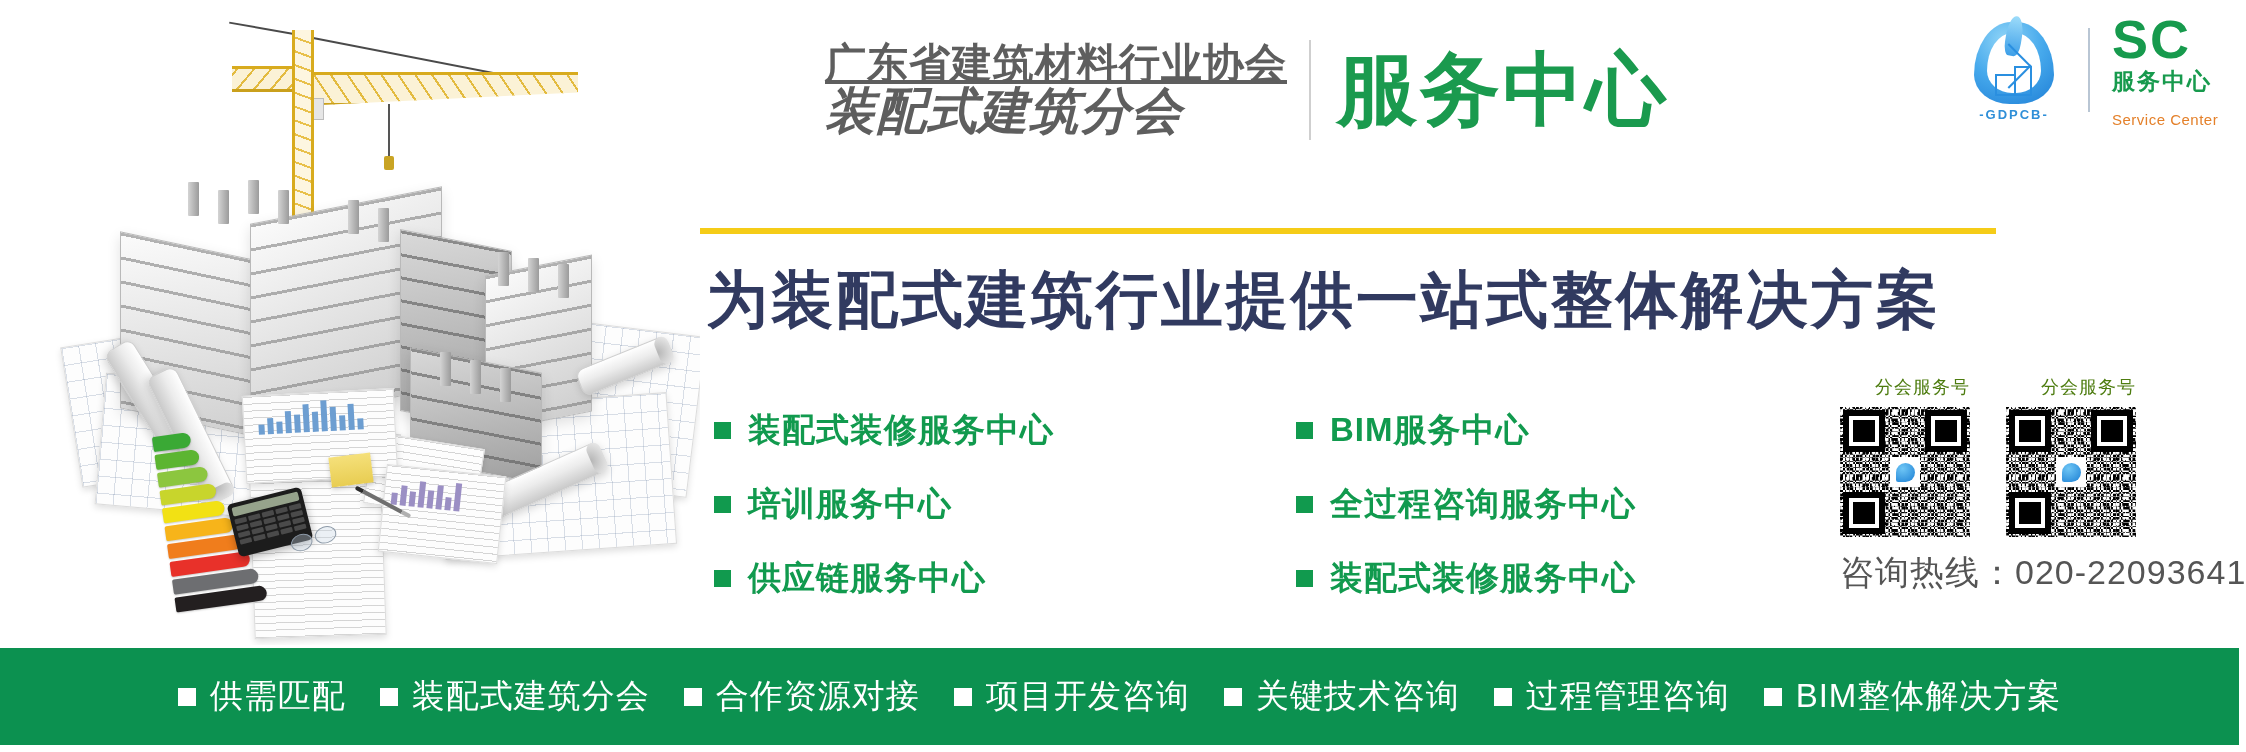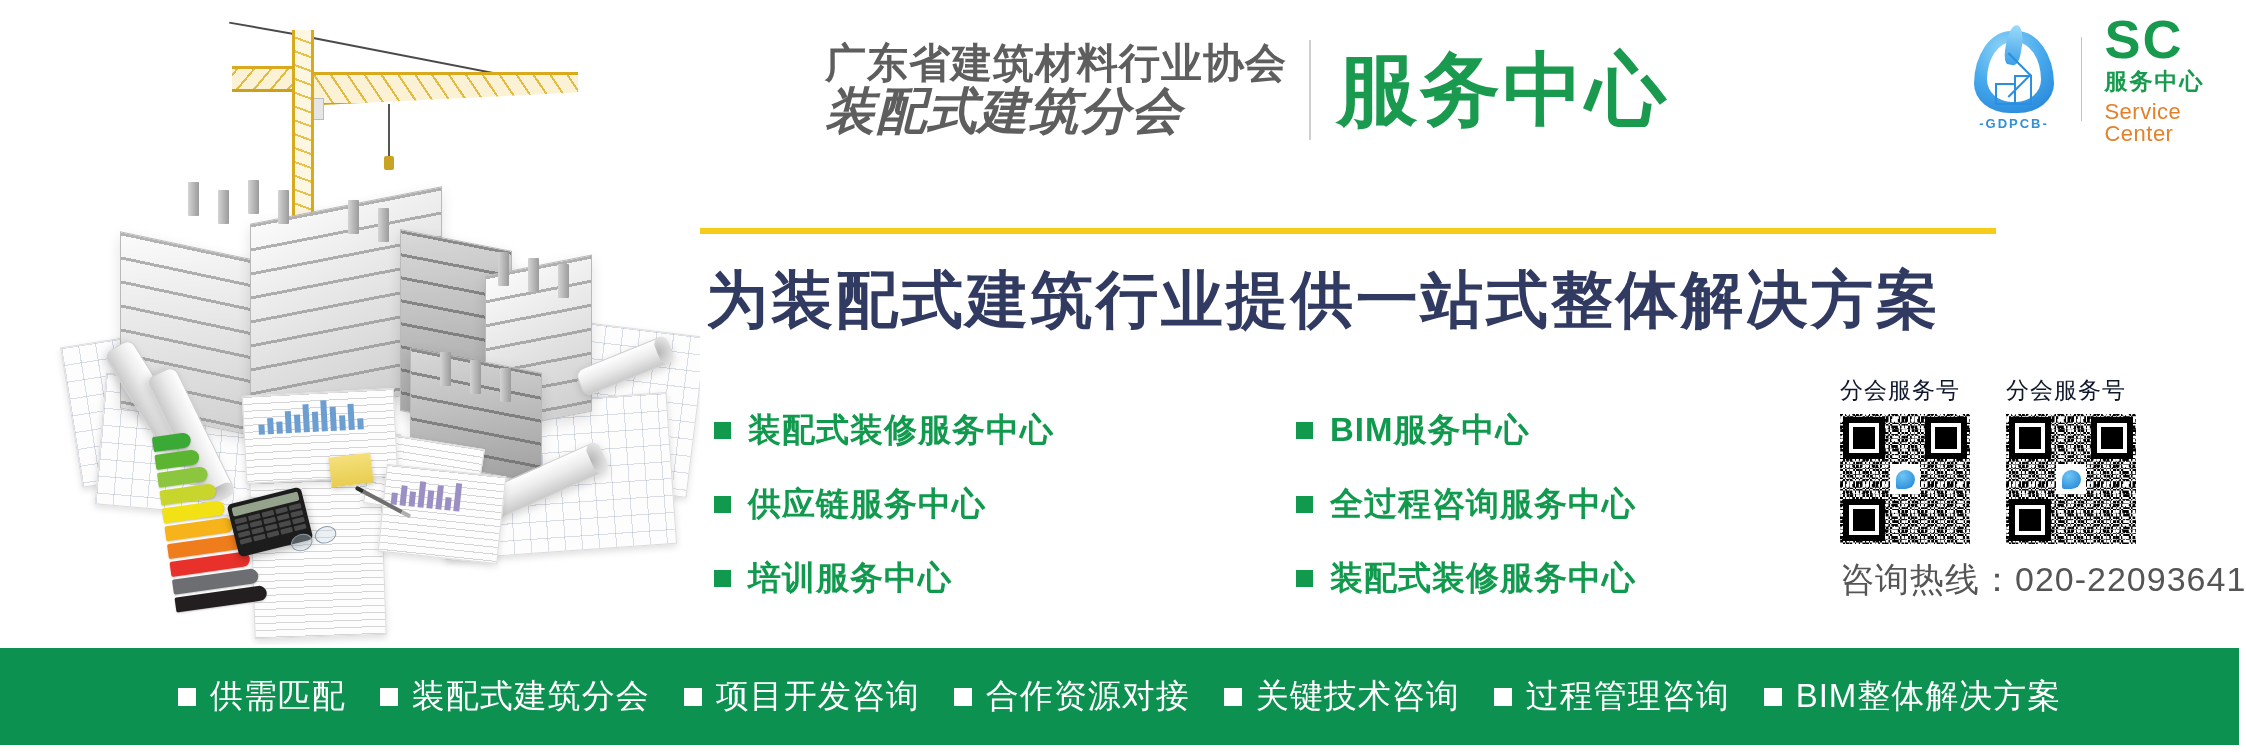--- a/index.html
+++ b/index.html
@@ -206,21 +206,21 @@
   .org-names {
     display: flex; flex-direction: column;
     line-height: 1.06;
   }
   .org-line1, .org-line2 {
     color: #5e5e5e;
     font-weight: bold;
     letter-spacing: 1px;
     white-space: nowrap;
   }
-  .org-line1 { font-size: 41px; }
+  .org-line1 { font-size: 41px; text-decoration: underline; }
   .org-line2 { font-size: 50px; font-style: italic; }
   .org-divider {
     width: 2px; height: 100px;
     background: #cfcfcf;
     margin: 0 26px 0 22px;
   }
   .org-sc {
     color: #1a9a4e;
     font-size: 80px;
     font-weight: bold;
@@ -266,23 +266,23 @@
     font-size: 33px;
     font-weight: bold;
     letter-spacing: 1px;
   }
 
   
   .qr-block { position: absolute; left: 1140px; top: 375px; width: 400px; }
   .qr-pair { display: flex; gap: 36px; }
   .qr-card { width: 130px; }
   .qr-label {
-    text-align: left;
-    color: #0f172a;
-    font-size: 23px;
+    text-align: right;
+    color: #4d7c0f;
+    font-size: 18px;
     margin-bottom: 8px;
     letter-spacing: 1px;
   }
   .qr-img {
     width: 130px; height: 130px;
     position: relative;
     background-color: #ffffff;
     background-image:
       repeating-conic-gradient(#000 0 25%, #fff 0 50%),
       repeating-conic-gradient(#000 0 25%, #fff 0 50%);
@@ -372,21 +372,21 @@
   .brand-divider { width: 2px; height: 84px; background: #b9c6d4; margin: 0 22px; }
   .brand-text { line-height: 1; }
   .brand-sc {
     color: #179a4d; font-size: 54px; font-weight: bold; letter-spacing: 2px;
   }
   .brand-cn {
     color: #179a4d; font-size: 23px; font-weight: bold; letter-spacing: 2px;
     margin-top: 4px;
   }
   .brand-en {
-    color: #e4802a; font-size: 22px; letter-spacing: .5px; margin-top: 8px;
+    color: #e4802a; font-size: 15px; letter-spacing: .5px; margin-top: 19px;
   }
 
   
   .footer-bar {
     position: absolute;
     left: 0; top: 648px;
     width: 2239px; height: 97px;
     background: #0c9150;
     display: flex;
     align-items: center;
@@ -566,25 +566,25 @@
 
     <div class="tagline">为装配式建筑行业提供一站式整体解决方案</div>
 
     <div class="svc-col left">
       <div class="svc-item">
         <span class="bullet"></span>
         <span class="txt">装配式装修服务中心</span>
       </div>
       <div class="svc-item">
         <span class="bullet"></span>
-        <span class="txt">供应链服务中心</span>
+        <span class="txt">培训服务中心</span>
       </div>
       <div class="svc-item">
         <span class="bullet"></span>
-        <span class="txt">培训服务中心</span>
+        <span class="txt">供应链服务中心</span>
       </div>
     </div>
 
     <div class="svc-col right">
       <div class="svc-item">
         <span class="bullet"></span>
         <span class="txt">BIM服务中心</span>
       </div>
       <div class="svc-item">
         <span class="bullet"></span>
@@ -630,25 +630,25 @@
     <div class="foot-item">
       <span class="bullet"></span>
       <span class="txt">供需匹配</span>
     </div>
     <div class="foot-item">
       <span class="bullet"></span>
       <span class="txt">装配式建筑分会</span>
     </div>
     <div class="foot-item">
       <span class="bullet"></span>
-      <span class="txt">项目开发咨询</span>
+      <span class="txt">合作资源对接</span>
     </div>
     <div class="foot-item">
       <span class="bullet"></span>
-      <span class="txt">合作资源对接</span>
+      <span class="txt">项目开发咨询</span>
     </div>
     <div class="foot-item">
       <span class="bullet"></span>
       <span class="txt">关键技术咨询</span>
     </div>
     <div class="foot-item">
       <span class="bullet"></span>
       <span class="txt">过程管理咨询</span>
     </div>
     <div class="foot-item">

